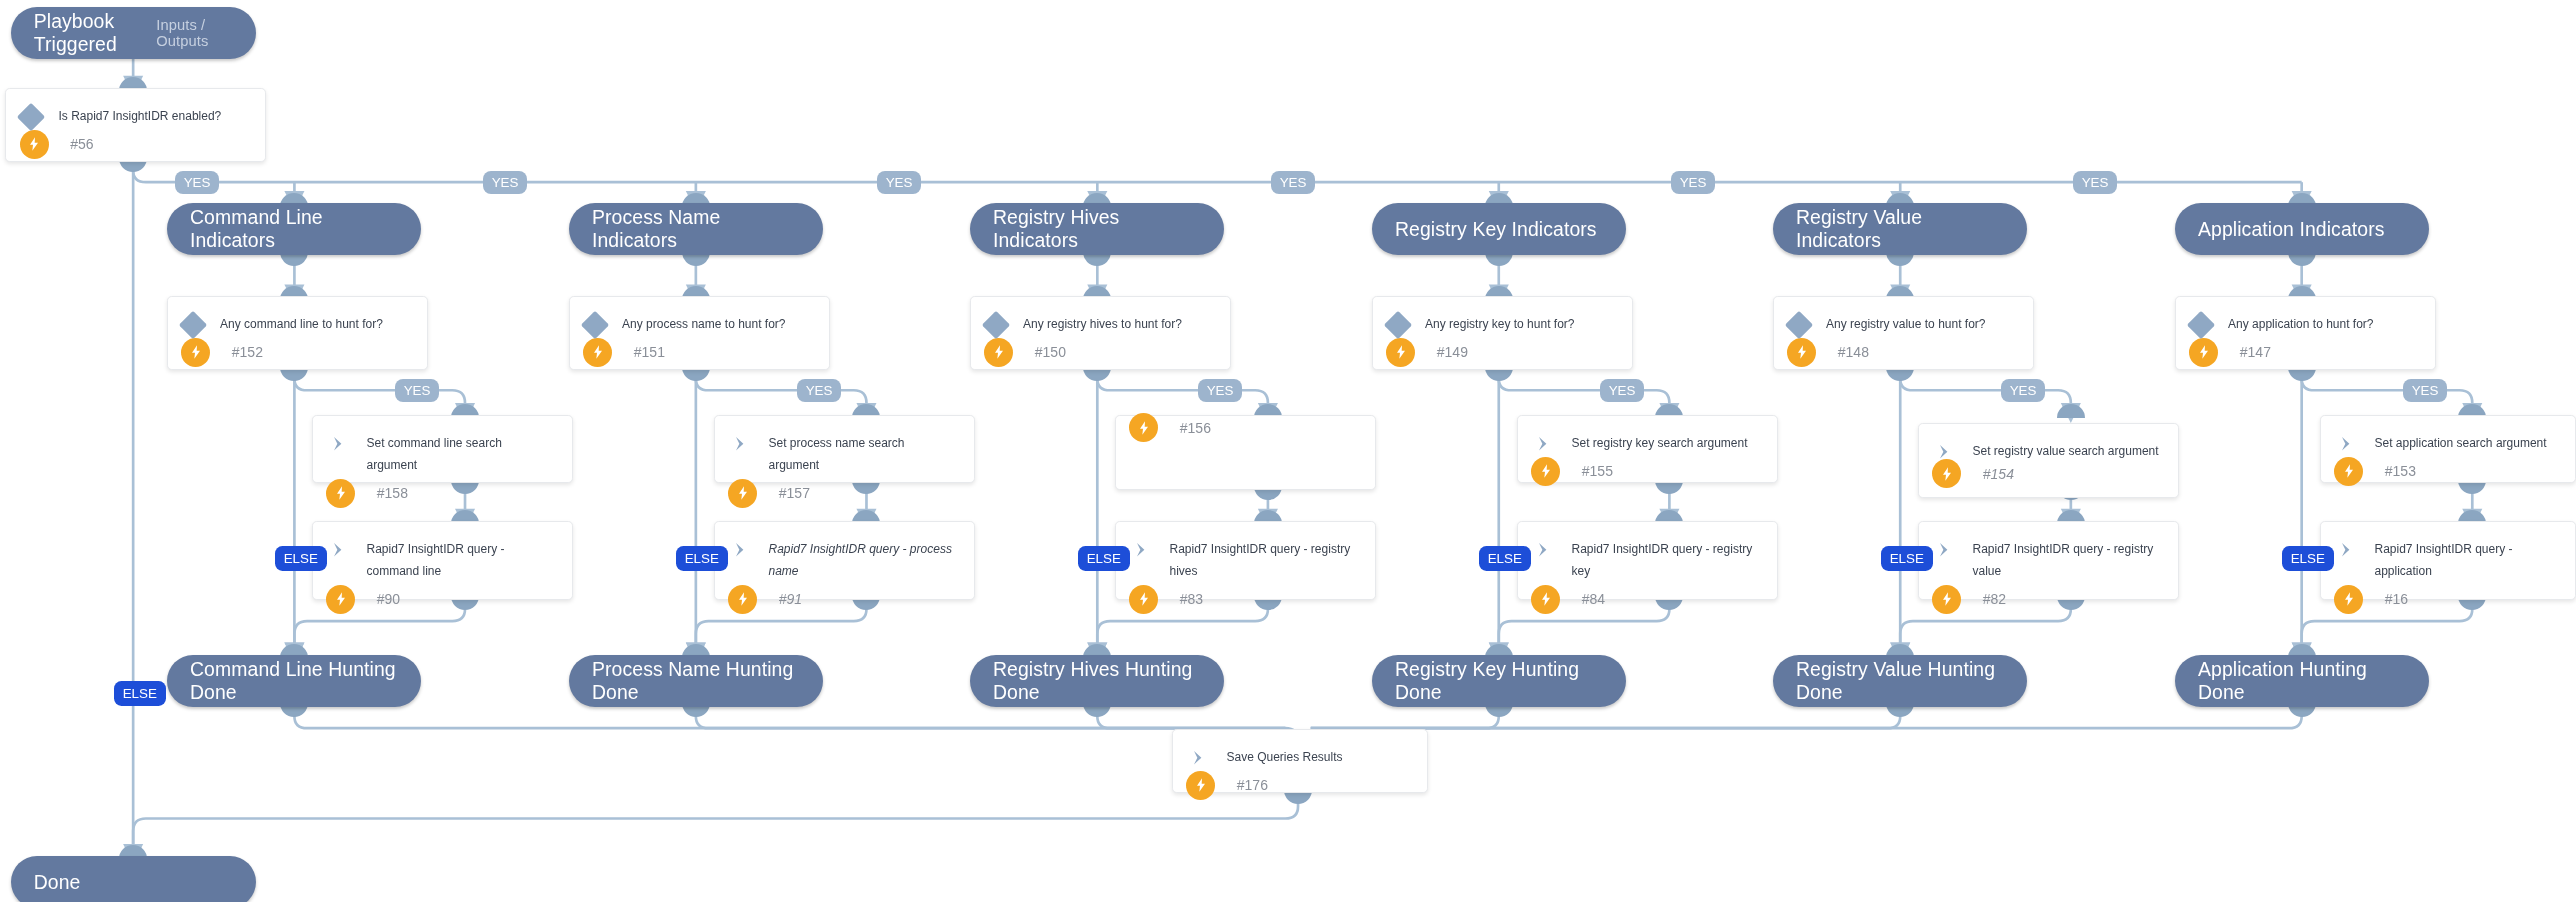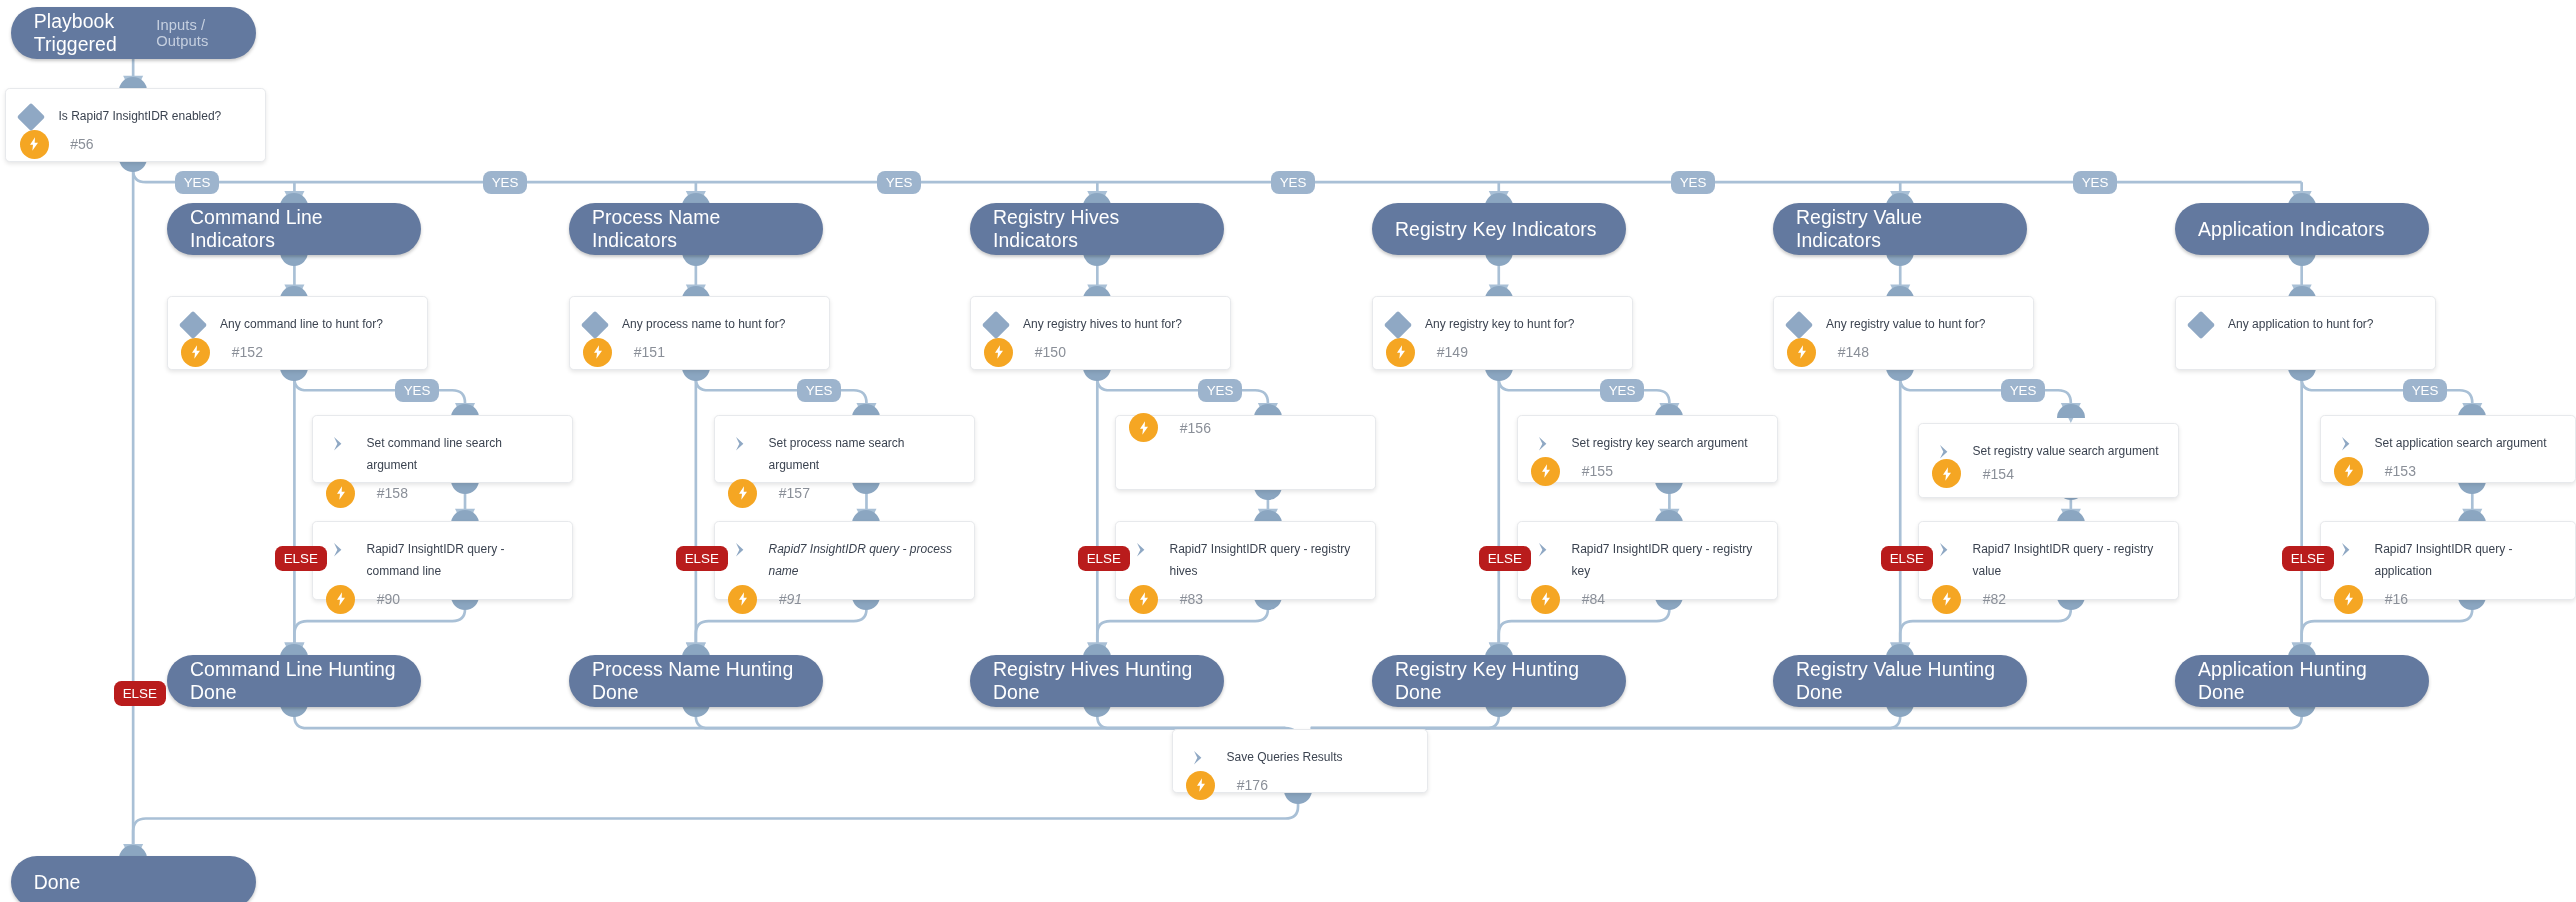--- a/index.html
+++ b/index.html
@@ -104,21 +104,21 @@
     background:#9db4cd;
     color:#ffffff;
     font-size:13.4px;
     border-radius:8px;
     padding:4.7px 8.7px 5.4px 8.7px;
     z-index:3;
     line-height:1;
   }
   .lbl-else{
     position:absolute;
-    background:#b91c1c;
+    background:#1d4ed8;
     color:#ffffff;
     font-size:13.4px;
     border-radius:7.4px;
     padding:6px 8.7px 6px 8.7px;
     z-index:5;
     line-height:1;
   }
 
   
   .port{
@@ -552,21 +552,21 @@
   <div class="port top" style="left:2057px;top:404px;"></div>
   <div class="card" style="left:1918px;top:415px;width:261px;height:75px;margin-top:8px;">
     <div class="card-row">
       <span class="glyph-chevron">
         <svg width="21.4" height="21.4" viewBox="0 0 32 32">
             <path d="M9 6 L20 16 L9 26 L14 16 z" fill="#8fa8c4"></path>
           </svg>
       </span>
       <span class="card-title">Set registry value search argument</span>
     </div>
-    <div class="card-foot" style="margin-top:-5.4px;">
+    <div class="card-foot" style="margin-top:-5.4px;font-style:italic;">
       <span class="glyph-bolt">
         <svg width="16" height="16" viewBox="0 0 24 24">
             <path d="M13.5 2 L6 13 h4.5 L9.5 22 L18 10 h-5 z" fill="#ffffff"></path>
           </svg>
       </span>
       <span class="card-id">#154</span>
     </div>
   </div>
   <div class="port bot" style="left:2057px;top:486px;"></div>
 
@@ -602,20 +602,28 @@
     <span>Application Indicators</span>
   </div>
   <div class="port bot" style="left:2288px;top:252px;"></div>
 
   <div class="port top" style="left:2288px;top:286px;"></div>
   <div class="card" style="left:2175px;top:296px;width:261px;height:74px;">
     <div class="card-row">
       <span class="glyph-diamond"></span>
       <span class="card-title">Any application to hunt for?</span>
     </div>
+    <div class="card-foot">
+      <span class="glyph-bolt">
+        <svg width="16" height="16" viewBox="0 0 24 24">
+            <path d="M13.5 2 L6 13 h4.5 L9.5 22 L18 10 h-5 z" fill="#ffffff"></path>
+          </svg>
+      </span>
+      <span class="card-id">#147</span>
+    </div>
   </div>
   <div class="port bot" style="left:2288px;top:367px;"></div>
 
   <div class="lbl-yes" style="left:2403px;top:379px;">YES</div>
   <div class="lbl-else" style="left:2282px;top:546px;">ELSE</div>
 
   <div class="port top" style="left:2458px;top:404px;"></div>
   <div class="card" style="left:2320px;top:415px;width:256px;height:68px;">
     <div class="card-row">
       <span class="glyph-chevron">

